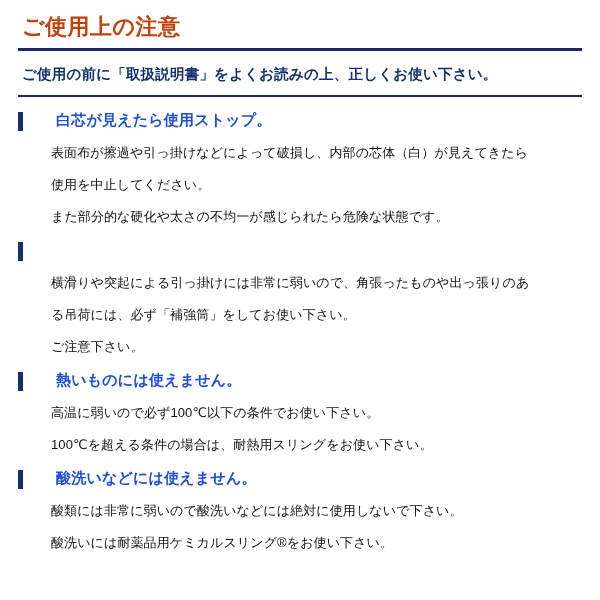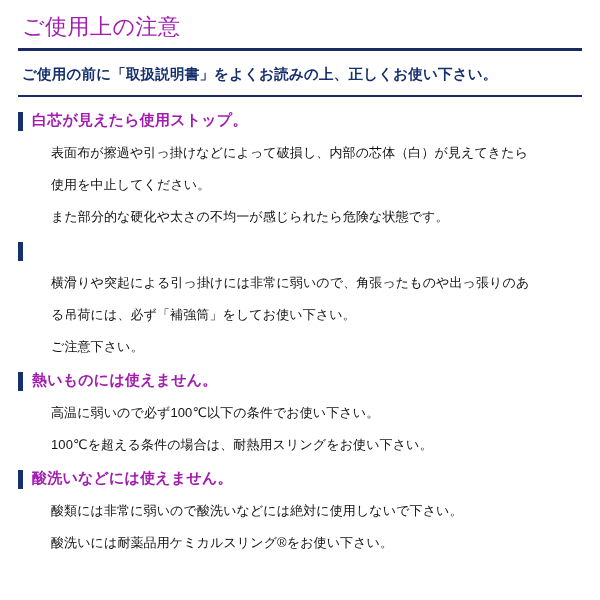--- a/index.html
+++ b/index.html
@@ -17,22 +17,22 @@
   .page {
     position: relative;
     width: 600px;
     height: 600px;
     box-sizing: border-box;
     padding: 0 18px;
   }
   
   .title {
     font-size: 22px;
-    font-weight: normal;
-    color: #a21caf;
+    font-weight: bold;
+    color: #c2410c;
     letter-spacing: 0.5px;
     padding: 14px 0 8px 4px;
     line-height: 1.2;
   }
   .title-rule {
     height: 3px;
     background: #1b2a63;
     width: 100%;
     margin-bottom: 13px;
   }
@@ -65,23 +65,24 @@
     width: 5px;
     height: 19px;
     background: #16306e;
     margin-right: 9px;
     margin-top: 1px;
     flex: 0 0 auto;
   }
   .sec-title {
     font-size: 15px;
     font-weight: bold;
-    color: #a21caf;
+    color: #1d4ed8;
     line-height: 1.25;
     letter-spacing: 0.2px;
+    margin-left: 24px;
   }
   .sec-body {
     padding-left: 22px;
     font-size: 13px;
     line-height: 1.62;
     color: #111111;
     letter-spacing: 0.1px;
   }
   .sec-body p {
     margin: 11px;

